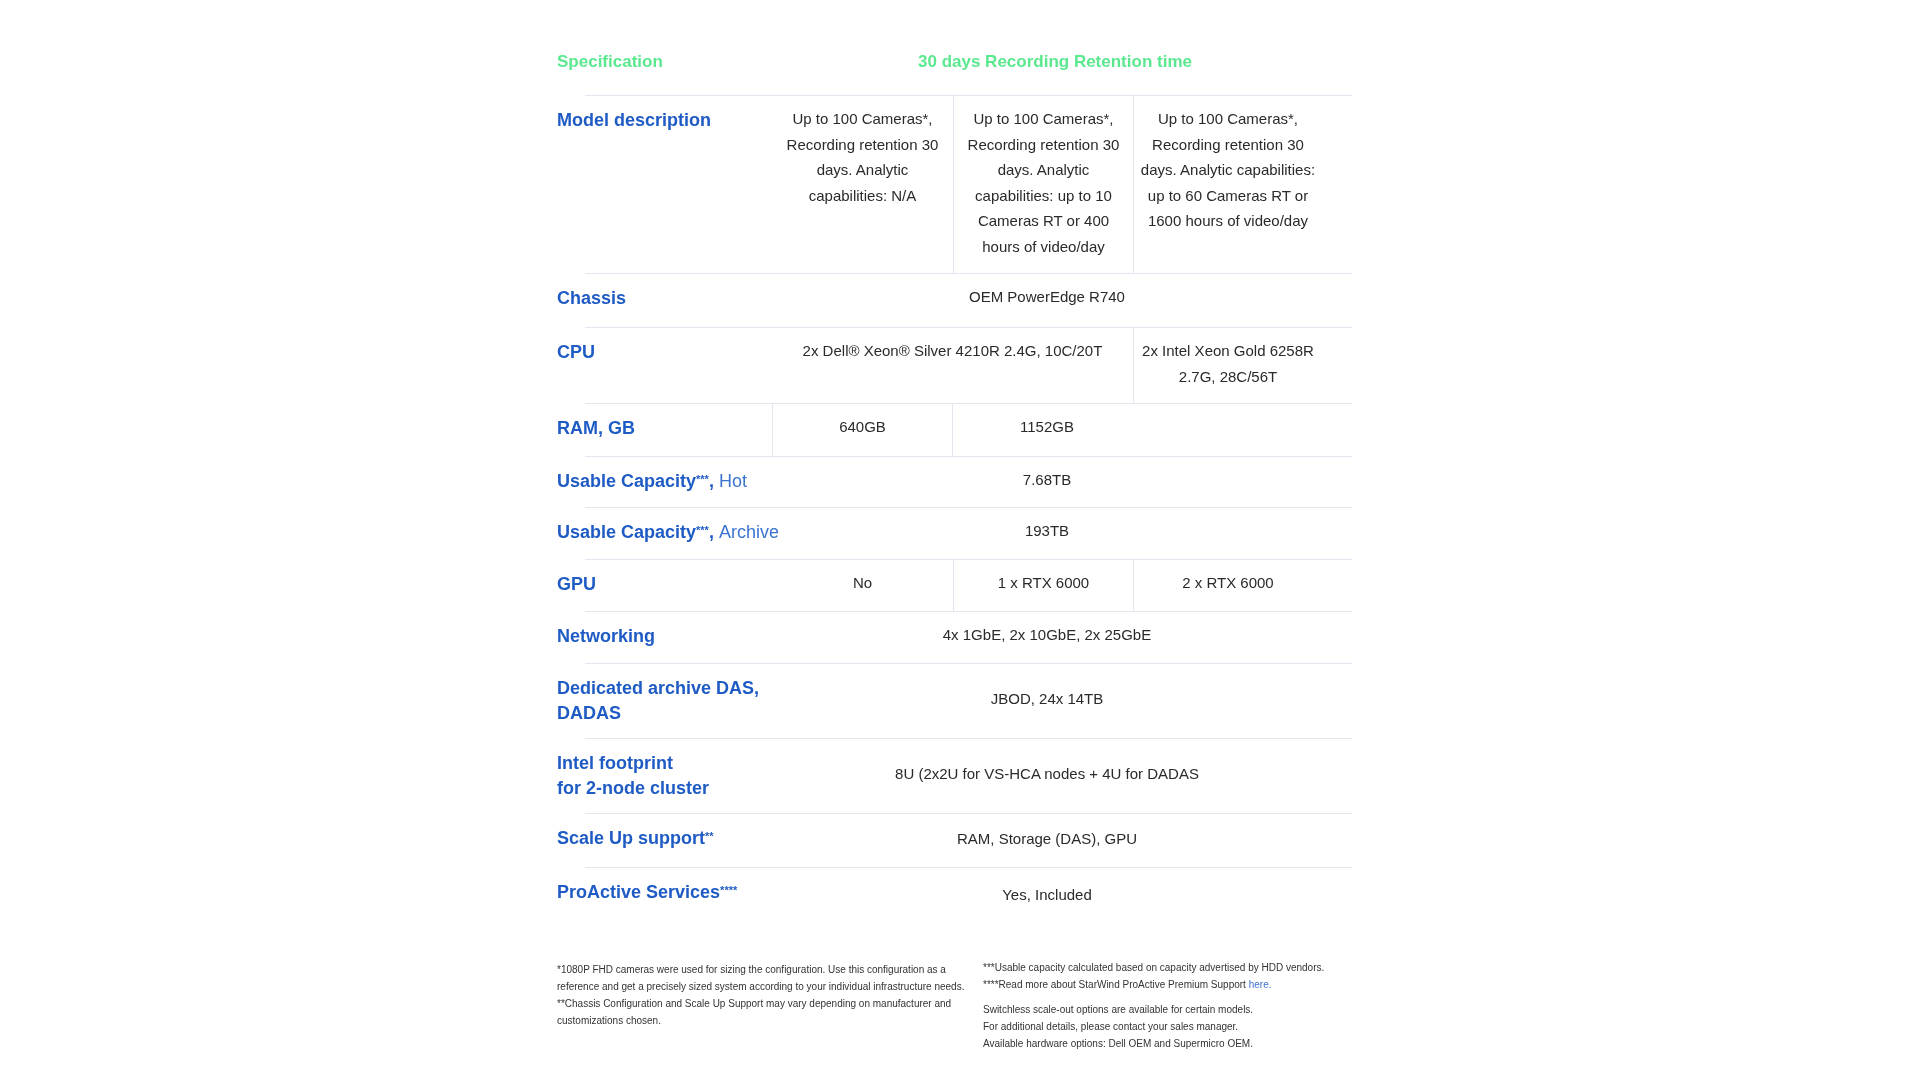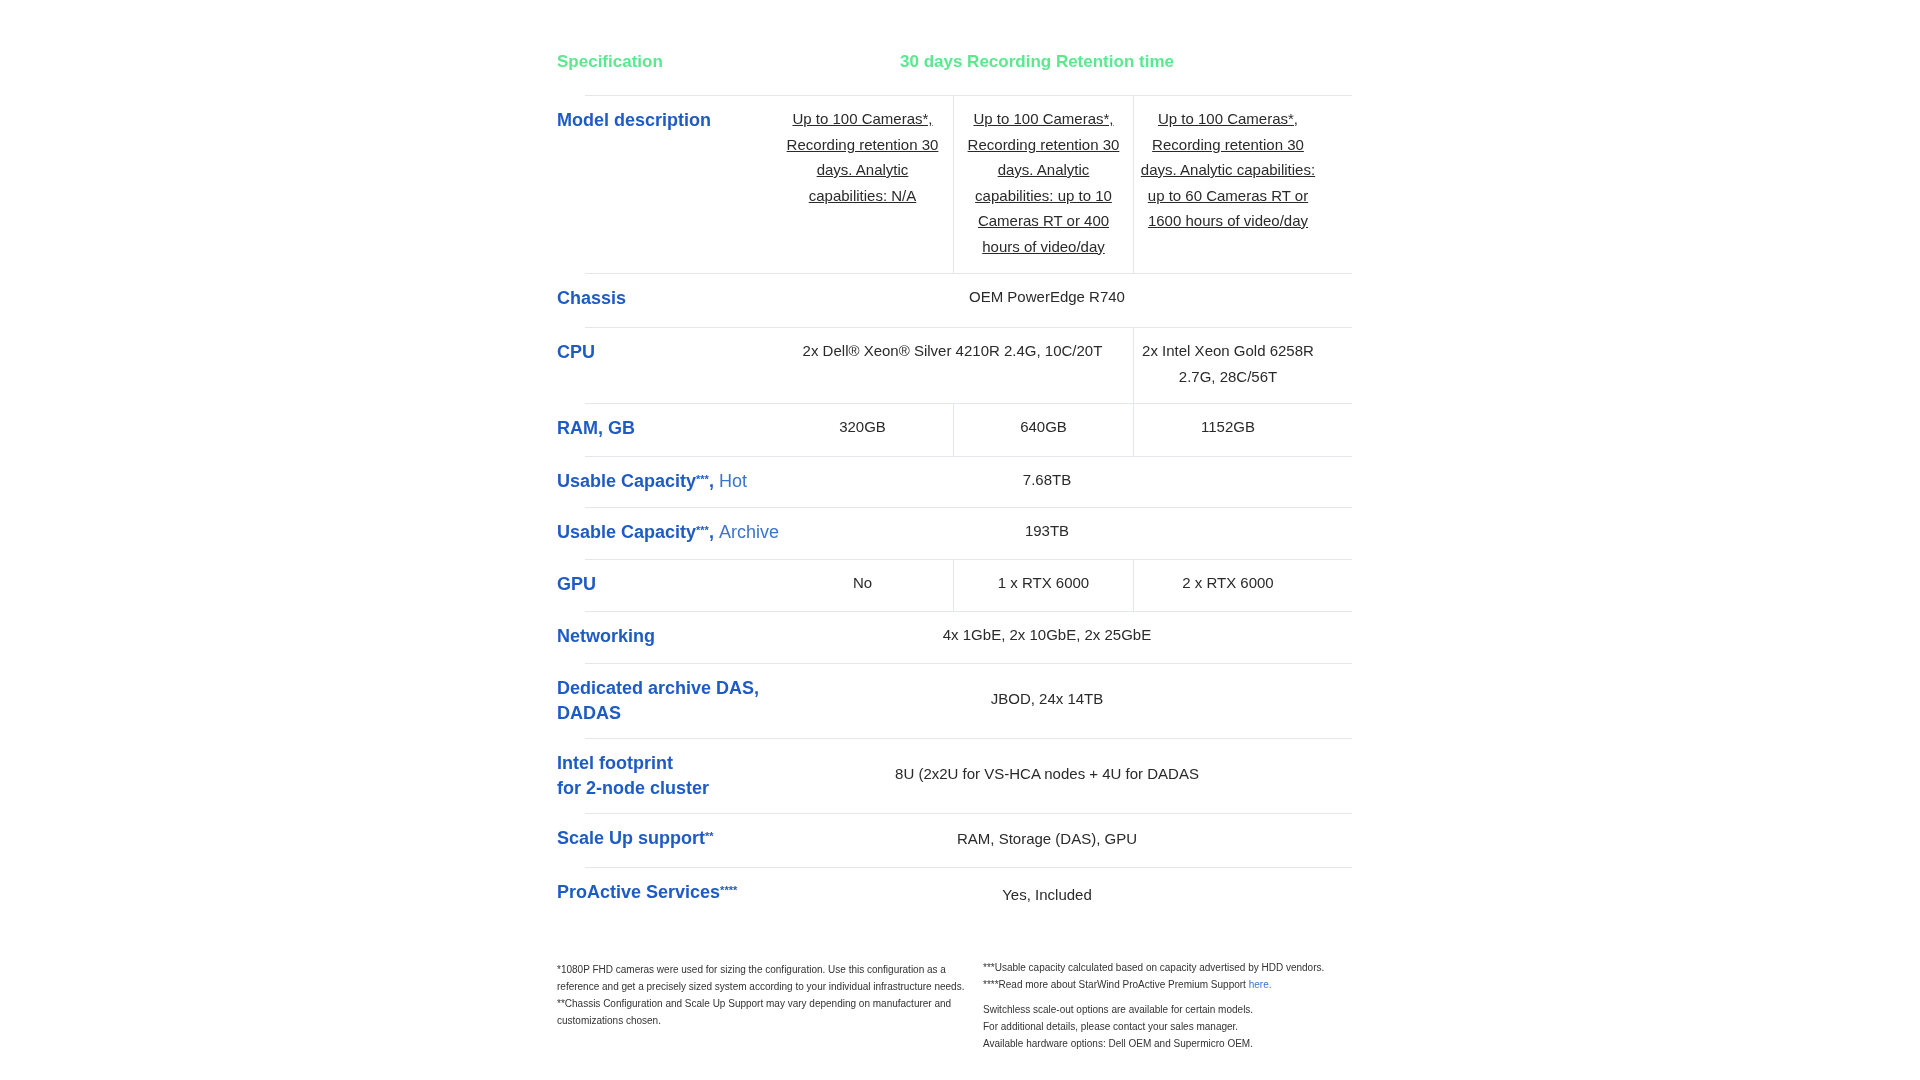--- a/index.html
+++ b/index.html
@@ -1,36 +1,36 @@
 <!DOCTYPE html>
 <html><head>
   <meta charset="utf-8">
   <style>
     html, body { margin:0; padding:0; background:#ffffff; }
     body { width:1920px; height:1080px; position:relative; overflow:hidden;
            font-family:"Liberation Sans", "DejaVu Sans", sans-serif; color:#222; }
     .wrap { position:absolute; left:557px; top:0; width:800px; }
     .hdr { position:absolute; top:52px; height:26px; font-weight:bold; font-size:17px; color:#5be88f; white-space:nowrap; }
     .hdr-spec { left:0; }
-    .hdr-ret { left:343px; }
+    .hdr-ret { left:361px; }
     .table { position:absolute; left:0; top:95px; width:795px; }
     .row { position:relative; border-top:1px solid #e3e6ef; margin-left:28px; }
     .row .label { position:absolute; left:-28px; top:12px; width:235px; font-weight:bold; color:#1f5bc4; font-size:18px; line-height:25px; }
     .row .label .light { font-weight:normal; color:#3b74cf; }
     .row .label sup { font-size:11px; vertical-align:top; position:relative; top:-2px; font-weight:bold; }
     .cells { position:relative; margin-left:187px; display:flex; height:100%; }
     .cell { text-align:center; font-size:15px; line-height:25.5px; color:#2a2a2a; padding-top:10px; box-sizing:border-box; }
     .cell.div { border-left:1px solid #e3e6ef; }
     .c1 { width:181px; }
     .c2 { width:180px; }
     .c3 { width:189px; }
     .c12 { width:361px; }
     .c123 { width:550px; }
     .r-model { height:177px; }
-    .r-model .cell { padding:10px 6px 0;text-decoration:underline; }
+    .r-model .cell { padding:10px 6px 0; }
     .r-chassis { height:53px; }
     .r-cpu { height:75px; }
     .r-ram { height:52px; }
     .r-hot { height:50px; }
     .r-arch { height:51px; }
     .r-gpu { height:51px; }
     .r-net { height:51px; }
     .r-das { height:74px; }
     .r-das .cell { padding-top:22px; }
     .r-rack { height:74px; }
@@ -74,21 +74,20 @@
       <div class="label">CPU</div>
       <div class="cells">
         <div class="cell c12">2x Dell® Xeon® Silver 4210R 2.4G, 10C/20T</div>
         <div class="cell c3 div">2x Intel Xeon Gold 6258R 2.7G, 28C/56T</div>
       </div>
     </div>
 
     <div class="row r-ram">
       <div class="label">RAM, GB</div>
       <div class="cells">
-        <div class="cell c1">320GB</div>
         <div class="cell c2 div">640GB</div>
         <div class="cell c3 div">1152GB</div>
       </div>
     </div>
 
     <div class="row r-hot">
       <div class="label"><span>Usable Capacity</span><sup>***</sup>, <span class="light">Hot</span></div>
       <div class="cells">
         <div class="cell c123">7.68TB</div>
       </div>

